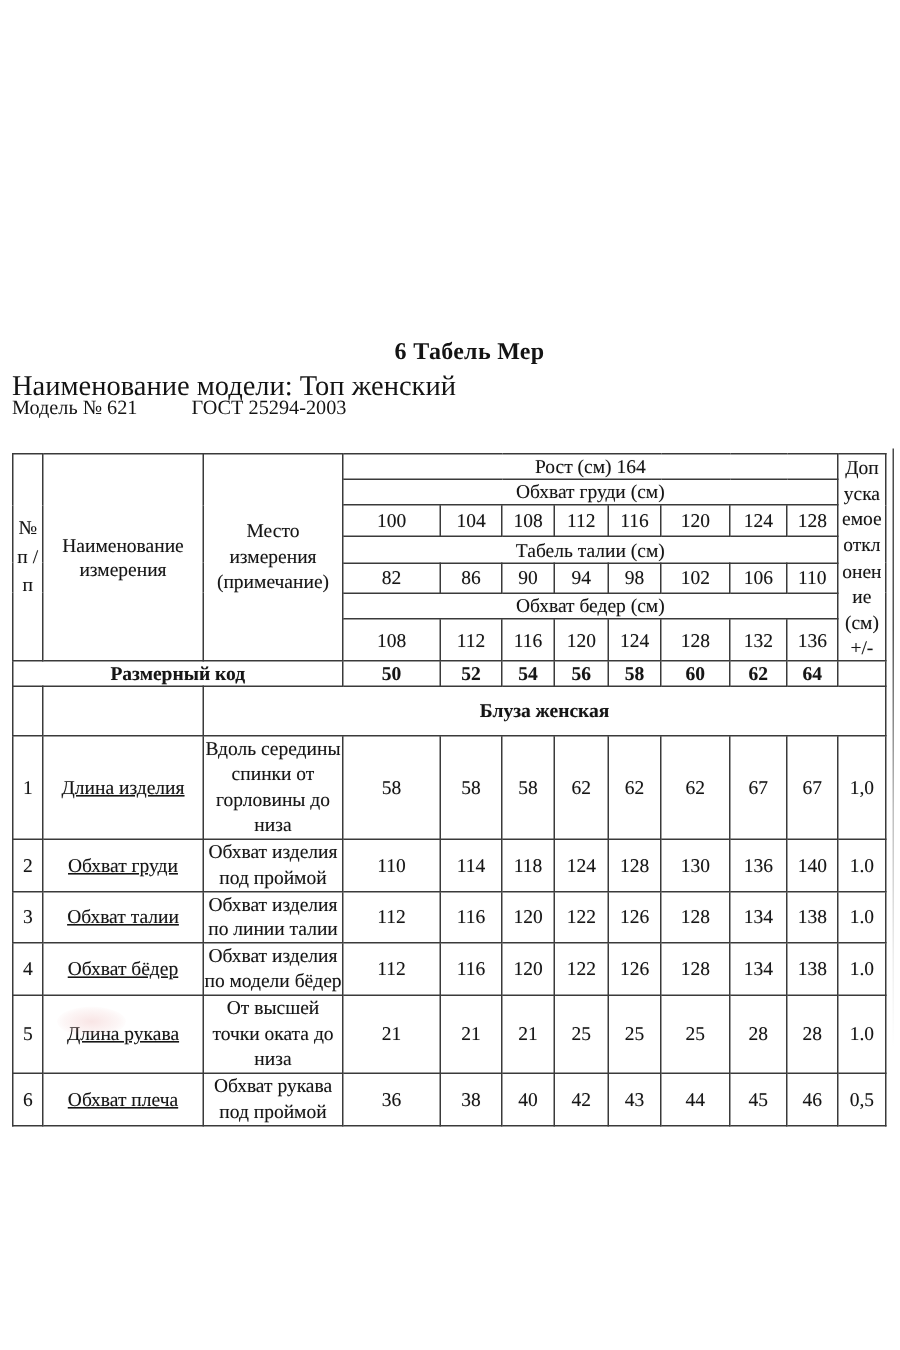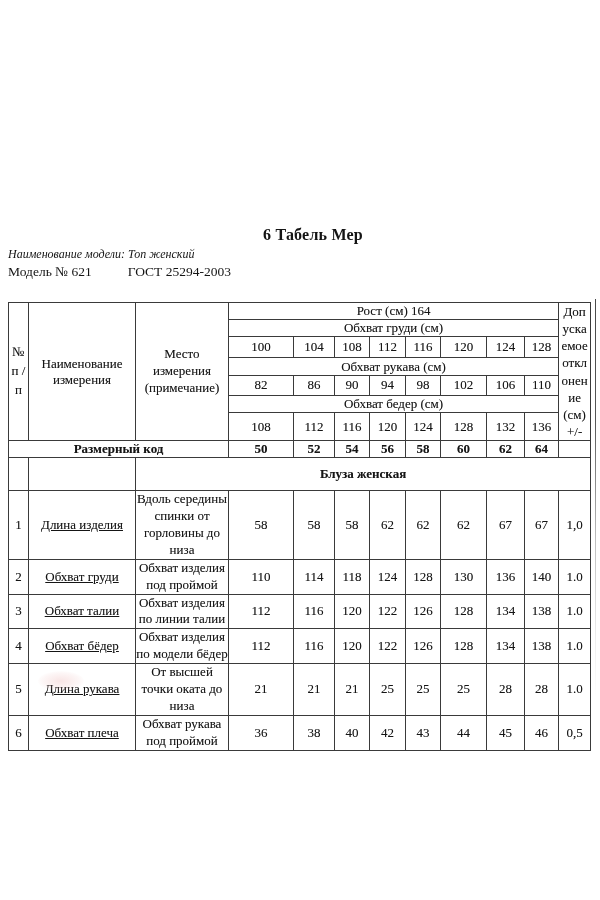--- a/index.html
+++ b/index.html
@@ -5,21 +5,21 @@
   html,body{margin:0;padding:0;background:#ffffff;}
   #page{
     position:relative;width:596px;height:900px;background:#ffffff;overflow:hidden;
     font-family:"Liberation Serif","DejaVu Serif",serif;color:#141414;
   }
   .abs{position:absolute;}
   #doc-title{
     top:226px;left:13px;width:600px;text-align:center;
     font-size:16px;font-weight:bold;letter-spacing:0.2px;
   }
-  #model-line{top:247px;left:8px;font-size:12px;font-style:italic;}
+  #model-line{top:247px;left:8px;font-size:19px;}
   #model-row{top:264px;left:8px;font-size:13.5px;}
   #gost{margin-left:36px;}
 
   table#measures{
     position:absolute;left:8px;top:302px;width:583px;
     border-collapse:collapse;table-layout:fixed;
     font-family:"Liberation Serif","DejaVu Serif",serif;
   }
   #measures td{
     border:1px solid #3a3a3a;text-align:center;vertical-align:middle;
@@ -108,21 +108,21 @@
       <td>100</td>
       <td>104</td>
       <td>108</td>
       <td>112</td>
       <td>116</td>
       <td>120</td>
       <td>124</td>
       <td>128</td>
     </tr>
     <tr class="h15">
-      <td colspan="8" class="sizelabel">Обхват рукава (см)</td>
+      <td colspan="8" class="sizelabel">Табель талии (см)</td>
     </tr>
     <tr class="h20">
       <td>82</td>
       <td>86</td>
       <td>90</td>
       <td>94</td>
       <td>98</td>
       <td>102</td>
       <td>106</td>
       <td>110</td>

